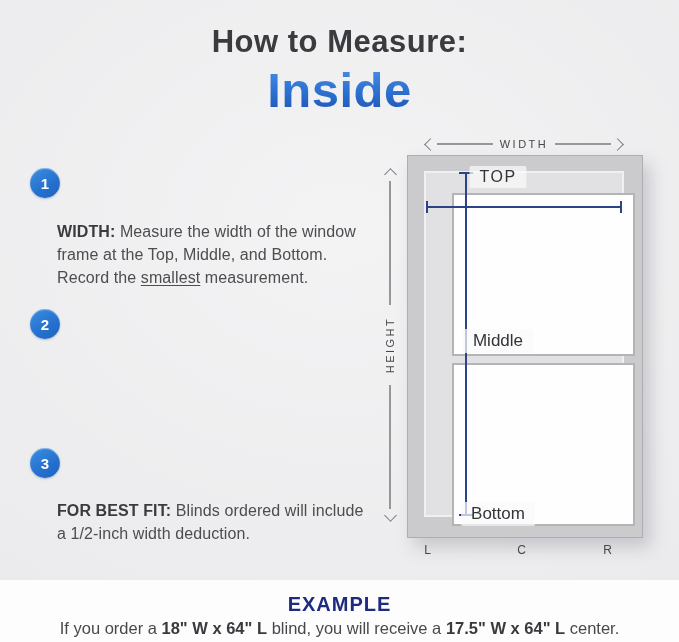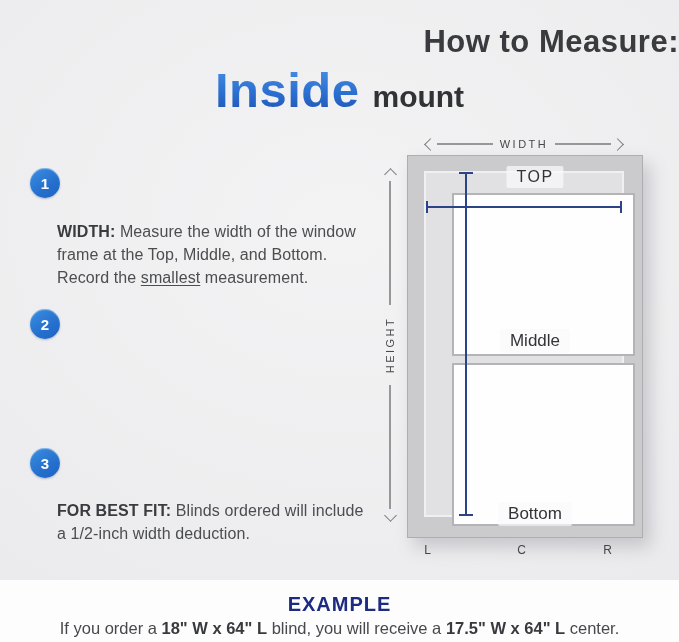--- a/index.html
+++ b/index.html
@@ -2,21 +2,21 @@
 <html><head>
 <meta charset="utf-8">
 <style>
   html,body{margin:0;padding:0;background:#d8d8da;}
   .canvas{
     position:relative;width:679px;height:642px;overflow:hidden;
     font-family:"Liberation Sans",sans-serif;
     background:radial-gradient(130% 110% at 50% 35%, #f3f3f4 0%, #ececee 55%, #e4e4e7 100%);
   }
   
-  .header{position:absolute;top:24px;left:0;width:100%;text-align:right;}
+  .header{position:absolute;top:24px;left:0;width:100%;text-align:center;}
   .title-line1{font-size:31px;font-weight:700;color:#3a3b3e;letter-spacing:0.5px;line-height:36px;}
   .title-line2{display:flex;justify-content:center;align-items:baseline;gap:13px;margin-top:2px;}
   .title-highlight{
     font-size:49px;font-weight:700;letter-spacing:0.5px;
     background:linear-gradient(180deg,#4e95e6 0%,#2b6fd0 55%,#1c4fae 100%);
     -webkit-background-clip:text;background-clip:text;color:transparent;
   }
   .title-rest{font-size:30px;font-weight:600;color:#313236;}
   
   .step-badge{
@@ -51,21 +51,21 @@
   
   .mline{position:absolute;background:#2a4487;}
   .h-measure{left:427px;top:206px;width:195px;height:2px;}
   .h-tick{width:2px;height:12px;top:201px;}
   .h-tick.left{left:426px;}  .h-tick.right{left:620px;}
   .v-measure{left:465px;top:172px;width:2px;height:344px;}
   .v-tick{height:2px;width:14px;left:459px;}
   .v-tick.top{top:172px;}  .v-tick.bottom{top:514px;}
   
   .pos-badge{
-    position:absolute;left:535px;transform:translateX(-50%);
+    position:absolute;left:498px;transform:translateX(-50%);
     background:rgba(250,250,251,.72);border-radius:2px;
     padding:2px 10px;color:#333437;white-space:nowrap;
   }
   .pos-top{top:166px;font-size:16px;letter-spacing:1.5px;font-weight:500;}
   .pos-middle{top:329px;font-size:17px;font-weight:500;}
   .pos-bottom{top:502px;font-size:17px;font-weight:500;}
   
   .width-arrow{
     position:absolute;left:426px;top:136px;width:196px;height:16px;
     display:flex;align-items:center;gap:4px;
@@ -99,21 +99,20 @@
 </style>
 </head>
 <body>
 
 <div class="canvas">
 
   <div class="header">
     <div class="title-line1">How to Measure:</div>
     <div class="title-line2">
         <span class="title-highlight">Inside</span>
-        <span class="title-rest">mount</span>
       </div>
   </div>
 
   <div class="step-badge" style="left:30px;top:168px;">
       <span>1</span>
     </div>
   <p class="step-text" style="top:203px;"><b>WIDTH:</b><span> Measure the width of the window frame at the Top, Middle, and Bottom. Record the </span><span class="u">smallest</span><span> measurement.</span></p>
 
   <div class="step-badge" style="left:30px;top:309px;">
       <span>2</span>

